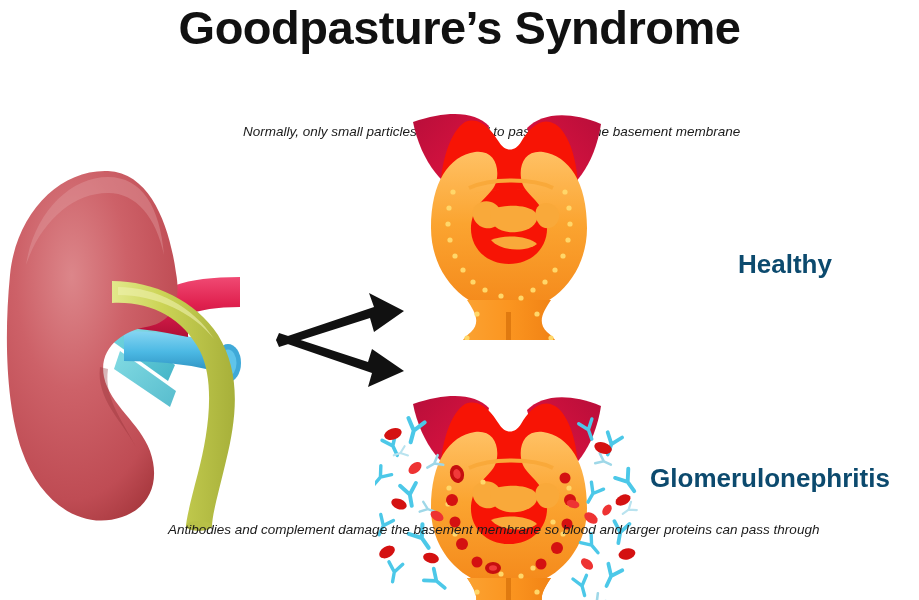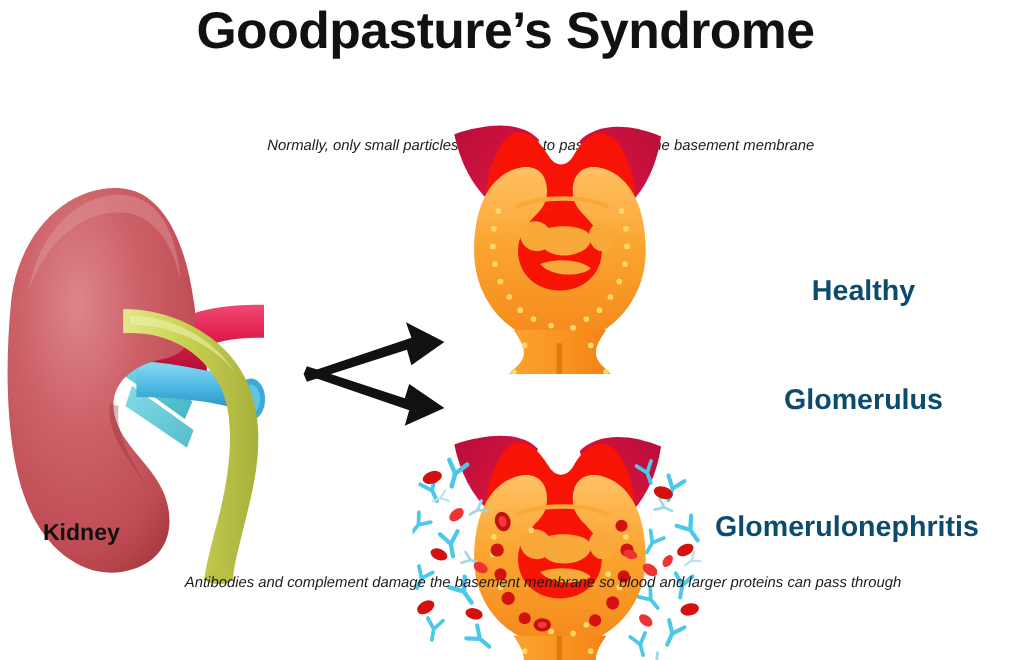--- a/index.html
+++ b/index.html
@@ -116,21 +116,20 @@
                C 190 348, 186 366, 186 372
                L 212 372
                C 212 360, 218 340, 226 306
                C 238 258, 240 216, 218 180
                C 196 146, 154 126, 112 126 Z" fill="url(#ureGrad)"></path>
       <path d="M118 132 C 156 132, 194 152, 214 184 C 194 158, 156 140, 118 140 Z" fill="#eef2ae" opacity="0.6"></path>
       <ellipse cx="199" cy="371" rx="13" ry="5" fill="#b8c047"></ellipse>
     </g>
   </svg>
 
-  <div class="txt label-bold" id="label-kidney">Kidney</div>
 
   <div class="txt note" id="note-healthy">Normally, only small particles are allowed to pass through the basement membrane</div>
 
   <svg width="140" height="110" viewBox="0 0 140 110" style="position:absolute;left:268px;top:285px;">
     <path d="M8 55 L106 22 L101 8 L136 26 L106 47 L102 33 L11 62 Z" fill="#111111"></path>
     <path d="M8 55 L104 88 L100 102 L136 86 L104 64 L100 77 L11 48 Z" fill="#111111"></path>
   </svg>
 
   <svg id="healthy-glomerulus" width="210" height="240" viewBox="0 0 210 240" style="position:absolute;left:405px;top:100px;">
     <defs>
@@ -226,21 +225,20 @@
     </g>
 
     <g fill="#e07a10">
       <rect x="101" y="212" width="5" height="52"></rect>
       <path d="M95 258 L112 258 L103.5 278 Z"></path>
     </g>
   </svg>
 
   <div class="txt label-bold" id="label-healthy">
     <div>Healthy</div>
-    <div>Glomerulus</div>
   </div>
 
   <svg id="diseased-glomerulus" width="270" height="230" viewBox="0 0 270 230" style="position:absolute;left:375px;top:382px;">
     <defs>
       <linearGradient id="capsG2" x1="0" y1="0" x2="0" y2="1">
         <stop offset="0%" stop-color="#ffc164"></stop>
         <stop offset="45%" stop-color="#fba430"></stop>
         <stop offset="100%" stop-color="#f4881a"></stop>
       </linearGradient>
       <linearGradient id="tubG2" x1="0" y1="0" x2="1" y2="0">

